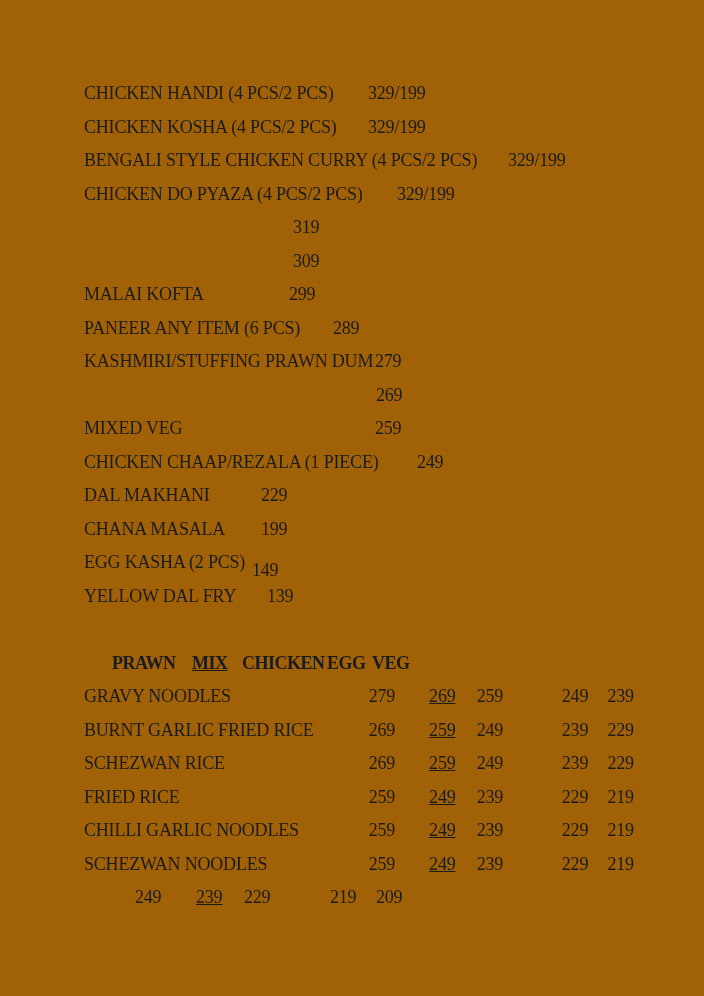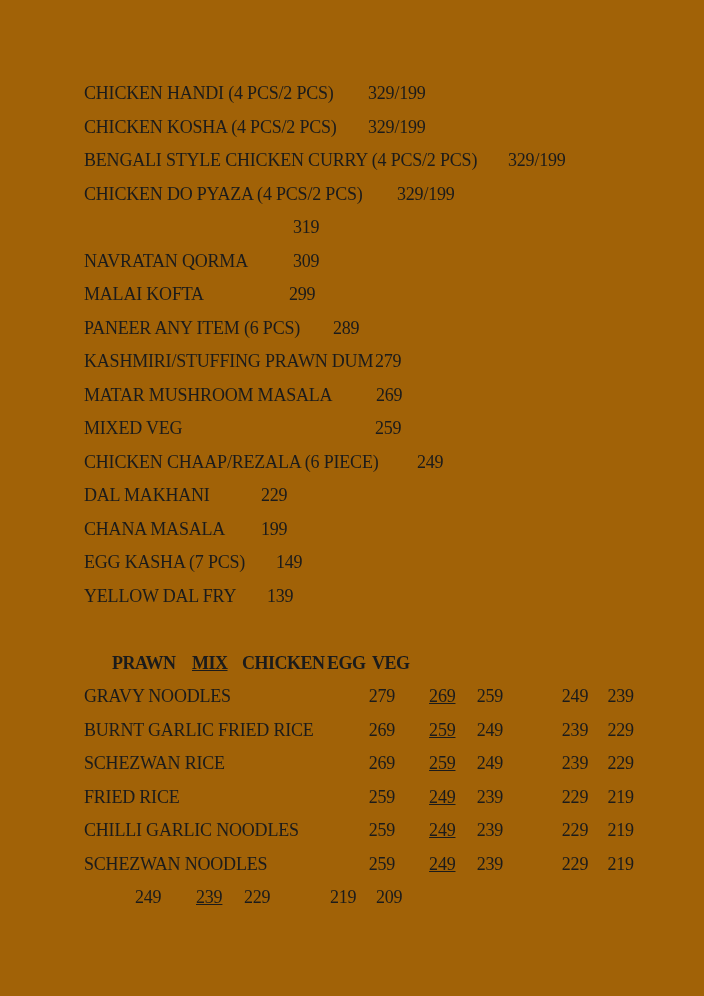--- a/index.html
+++ b/index.html
@@ -76,30 +76,30 @@
 
 <div class="page">
   <div class="content">
 
     <div>
         <div class="mrow"><span class="mname">CHICKEN HANDI (4 PCS/2 PCS)</span><span class="mprice" style="left: 284px;">329/199</span></div>
         <div class="mrow"><span class="mname">CHICKEN KOSHA (4 PCS/2 PCS)</span><span class="mprice" style="left: 284px;">329/199</span></div>
         <div class="mrow"><span class="mname">BENGALI STYLE CHICKEN CURRY (4 PCS/2 PCS)</span><span class="mprice" style="left: 424px;">329/199</span></div>
         <div class="mrow"><span class="mname">CHICKEN DO PYAZA (4 PCS/2 PCS)</span><span class="mprice" style="left: 313px;">329/199</span></div>
         <div class="mrow"><span class="mprice" style="left: 209px;">319</span></div>
-        <div class="mrow"><span class="mname">NAVRATAN QORMA</span><span class="mprice" style="left: 209px;">309</span></div>
+        <div class="mrow"><span class="mprice" style="left: 209px;">309</span></div>
         <div class="mrow"><span class="mname">MALAI KOFTA</span><span class="mprice" style="left: 205px;">299</span></div>
         <div class="mrow"><span class="mname">PANEER ANY ITEM (6 PCS)</span><span class="mprice" style="left: 249px;">289</span></div>
         <div class="mrow"><span class="mname">KASHMIRI/STUFFING PRAWN DUM</span><span class="mprice" style="left: 291px;">279</span></div>
-        <div class="mrow"><span class="mname">MATAR MUSHROOM MASALA</span><span class="mprice" style="left: 292px;">269</span></div>
+        <div class="mrow"><span class="mprice" style="left: 292px;">269</span></div>
         <div class="mrow"><span class="mname">MIXED VEG</span><span class="mprice" style="left: 291px;">259</span></div>
-        <div class="mrow"><span class="mname">CHICKEN CHAAP/REZALA (6 PIECE)</span><span class="mprice" style="left: 333px;">249</span></div>
+        <div class="mrow"><span class="mname">CHICKEN CHAAP/REZALA (1 PIECE)</span><span class="mprice" style="left: 333px;">249</span></div>
         <div class="mrow"><span class="mname">DAL MAKHANI</span><span class="mprice" style="left: 177px;">229</span></div>
         <div class="mrow"><span class="mname">CHANA MASALA</span><span class="mprice" style="left: 177px;">199</span></div>
-        <div class="mrow"><span class="mname">EGG KASHA (7 PCS)</span><span class="mprice" style="left: 192px;">149</span></div>
+        <div class="mrow"><span class="mname">EGG KASHA (2 PCS)</span><span class="mprice" style="left: 168px; margin-top: 8px;">149</span></div>
         <div class="mrow"><span class="mname">YELLOW DAL FRY</span><span class="mprice" style="left: 183px;">139</span></div>
       </div>
 
     <div class="chinese-section">
       <div class="trow theader">
 
       <span class="tcol col0">PRAWN</span>
           <span class="tcol col1">MIX</span>
           <span class="tcol col2">CHICKEN</span>
           <span class="tcol col3">EGG</span>

